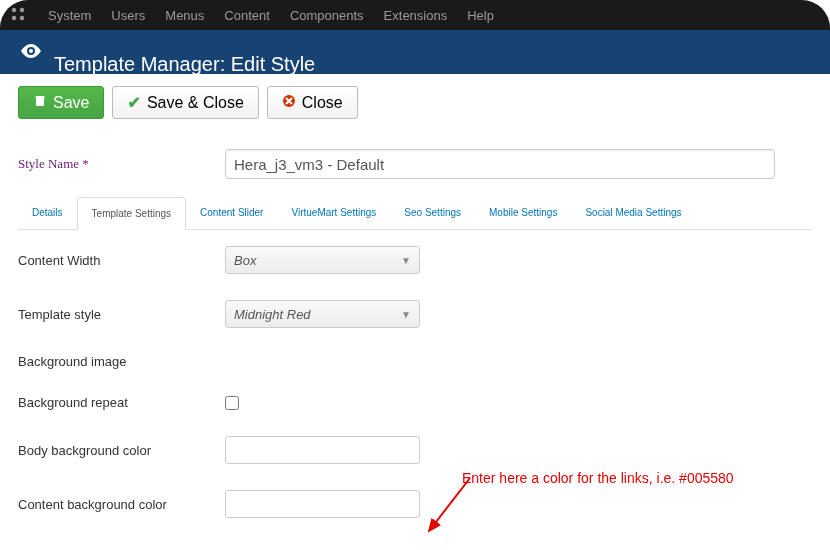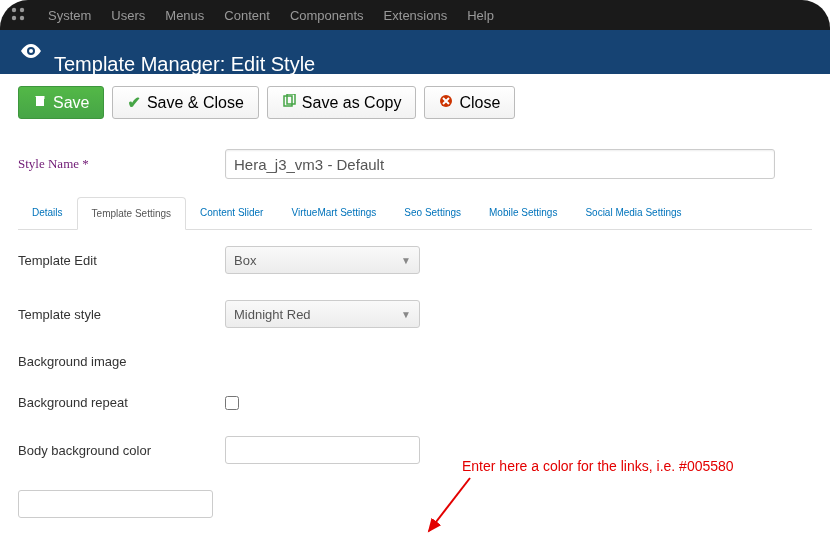--- a/index.html
+++ b/index.html
@@ -16,30 +16,30 @@
 .content { padding: 0 18px; }
 .row { display: flex; align-items: center; margin: 18px 0; }
 .row .lbl { width: 207px; color: #701a75; font-size: 13px; font-family: Liberation Serif, serif; }
 .field-text { width: 550px; height: 30px; border: 1px solid #ccc; border-radius: 3px; padding: 4px 8px; font-size: 15px; color: #555; box-shadow: inset 0 1px 2px rgba(0,0,0,0.07);}
 .tabs { display: flex; border-bottom: 1px solid #ddd; margin-top: 10px; }
 .tab { padding: 10px 14px; color: #0073bb; cursor: pointer; font-size: 10px; white-space: nowrap; }
 .tab.active { border: 1px solid #ddd; border-bottom: 1px solid #fff; background: #fff; color: #555; border-radius: 4px 4px 0 0; margin-bottom: -1px; }
 .form { padding-top: 16px; }
 .frow { display: flex; align-items: center; margin-bottom: 26px; }
 .frow .flbl { width: 207px; color: #333; font-size: 13px; }
-.select { width: 195px; height: 28px; border: 1px solid #ccc; border-radius: 3px; background: linear-gradient(#f9f9f9,#ececec); padding: 0 8px; display: flex; align-items: center; justify-content: space-between; color: #555; cursor: pointer; }
+.select { width: 195px; height: 28px; border: 1px solid #ccc; border-radius: 3px; background: linear-gradient(#f9f9f9,#ececec); padding: 0 8px; display: flex; align-items: center; justify-content: space-between; color: #555; cursor: pointer; font-style: italic; }
 .select .caret { color: #888; font-size: 10px; }
 .bgimg { display: flex; }
 .bgimg .eyebtn { width: 32px; height: 28px; border: 1px solid #ccc; border-radius: 3px 0 0 3px; background: #f5f5f5; display:flex; align-items:center; justify-content:center; cursor:pointer; }
 .bgimg .path { width: 100px; height: 28px; border: 1px solid #ccc; border-left: none; background: #fff; }
 .bgimg .selbtn { height: 28px; border: 1px solid #ccc; border-left:none; background: linear-gradient(#fefefe,#ececec); padding: 0 12px; cursor:pointer; font-size:13px; }
 .bgimg .xbtn { width: 34px; height: 28px; border: 1px solid #ccc; border-left:none; border-radius: 0 3px 3px 0; background: linear-gradient(#fefefe,#ececec); display:flex; align-items:center; justify-content:center; cursor:pointer; font-weight:bold; font-size:15px;}
 .chk { width: 14px; height: 14px; }
 .txtin { width: 195px; height: 28px; border: 1px solid #ccc; border-radius: 3px; padding: 0 6px; }
-.annot { position: absolute; left: 462px; top: 458px; color: #e30000; font-size: 14px; }
+.annot { position: absolute; left: 462px; top: 470px; color: #e30000; font-size: 14px; }
 .arrow { position: absolute; left: 425px; top: 476px; }
 .wrap { position: relative; width: 830px; height: 550px; overflow: hidden; border-radius: 28px; }
 </style>
 </head>
 <body>
 <div class="wrap">
 
 <div class="topbar">
   <span class="logo">
     <svg width="16" height="16" viewBox="0 0 16 16">
@@ -77,27 +77,20 @@
             <path fill="#fff" d="M10 2l2 2-5 5-3-3 1-1 2 2z"></path>
           </svg></span>
     <span>Save</span>
   </button>
   <button class="btn">
     <span style="color:#46a546;font-weight:bold">✔</span>
     <span>Save &amp; Close</span>
   </button>
   <button class="btn">
     <span><svg width="14" height="14" viewBox="0 0 14 14">
-            <rect x="2" y="2" width="8" height="10" fill="none" stroke="#46a546" stroke-width="1.5"></rect>
-            <rect x="5" y="0" width="8" height="10" fill="none" stroke="#46a546" stroke-width="1.5"></rect>
-          </svg></span>
-    <span>Save as Copy</span>
-  </button>
-  <button class="btn">
-    <span><svg width="14" height="14" viewBox="0 0 14 14">
             <circle cx="7" cy="7" r="6" fill="#c30"></circle>
             <path stroke="#fff" stroke-width="2" d="M4 4l6 6M10 4l-6 6"></path>
           </svg></span>
     <span>Close</span>
   </button>
 </div>
 
 <div class="content">
   <div class="row">
     <div class="lbl">Style Name *</div>
@@ -109,21 +102,21 @@
     <div class="tab active">Template Settings</div>
     <div class="tab">Content Slider</div>
     <div class="tab">VirtueMart Settings</div>
     <div class="tab">Seo Settings</div>
     <div class="tab">Mobile Settings</div>
     <div class="tab">Social Media Settings</div>
   </div>
 
   <div class="form">
     <div class="frow">
-      <div class="flbl">Template Edit</div>
+      <div class="flbl">Content Width</div>
       <div class="select">
         <span>Box</span>
         <span class="caret">▼</span>
       </div>
     </div>
     <div class="frow">
       <div class="flbl">Template style</div>
       <div class="select">
         <span>Midnight Red</span>
         <span class="caret">▼</span>
@@ -134,20 +127,21 @@
     </div>
     <div class="frow">
       <div class="flbl">Background repeat</div>
       <input type="checkbox" class="chk" style="">
     </div>
     <div class="frow">
       <div class="flbl">Body background color</div>
       <input class="txtin" value="" style="">
     </div>
     <div class="frow">
+      <div class="flbl">Content background color</div>
       <input class="txtin" value="" style="">
     </div>
 
   </div>
 </div>
 
 <div class="annot">Enter here a color for the links, i.e. #005580</div>
 <svg class="arrow" width="50" height="60">
   <defs>
         <marker id="ah" markerWidth="8" markerHeight="8" refX="6" refY="3" orient="auto">

